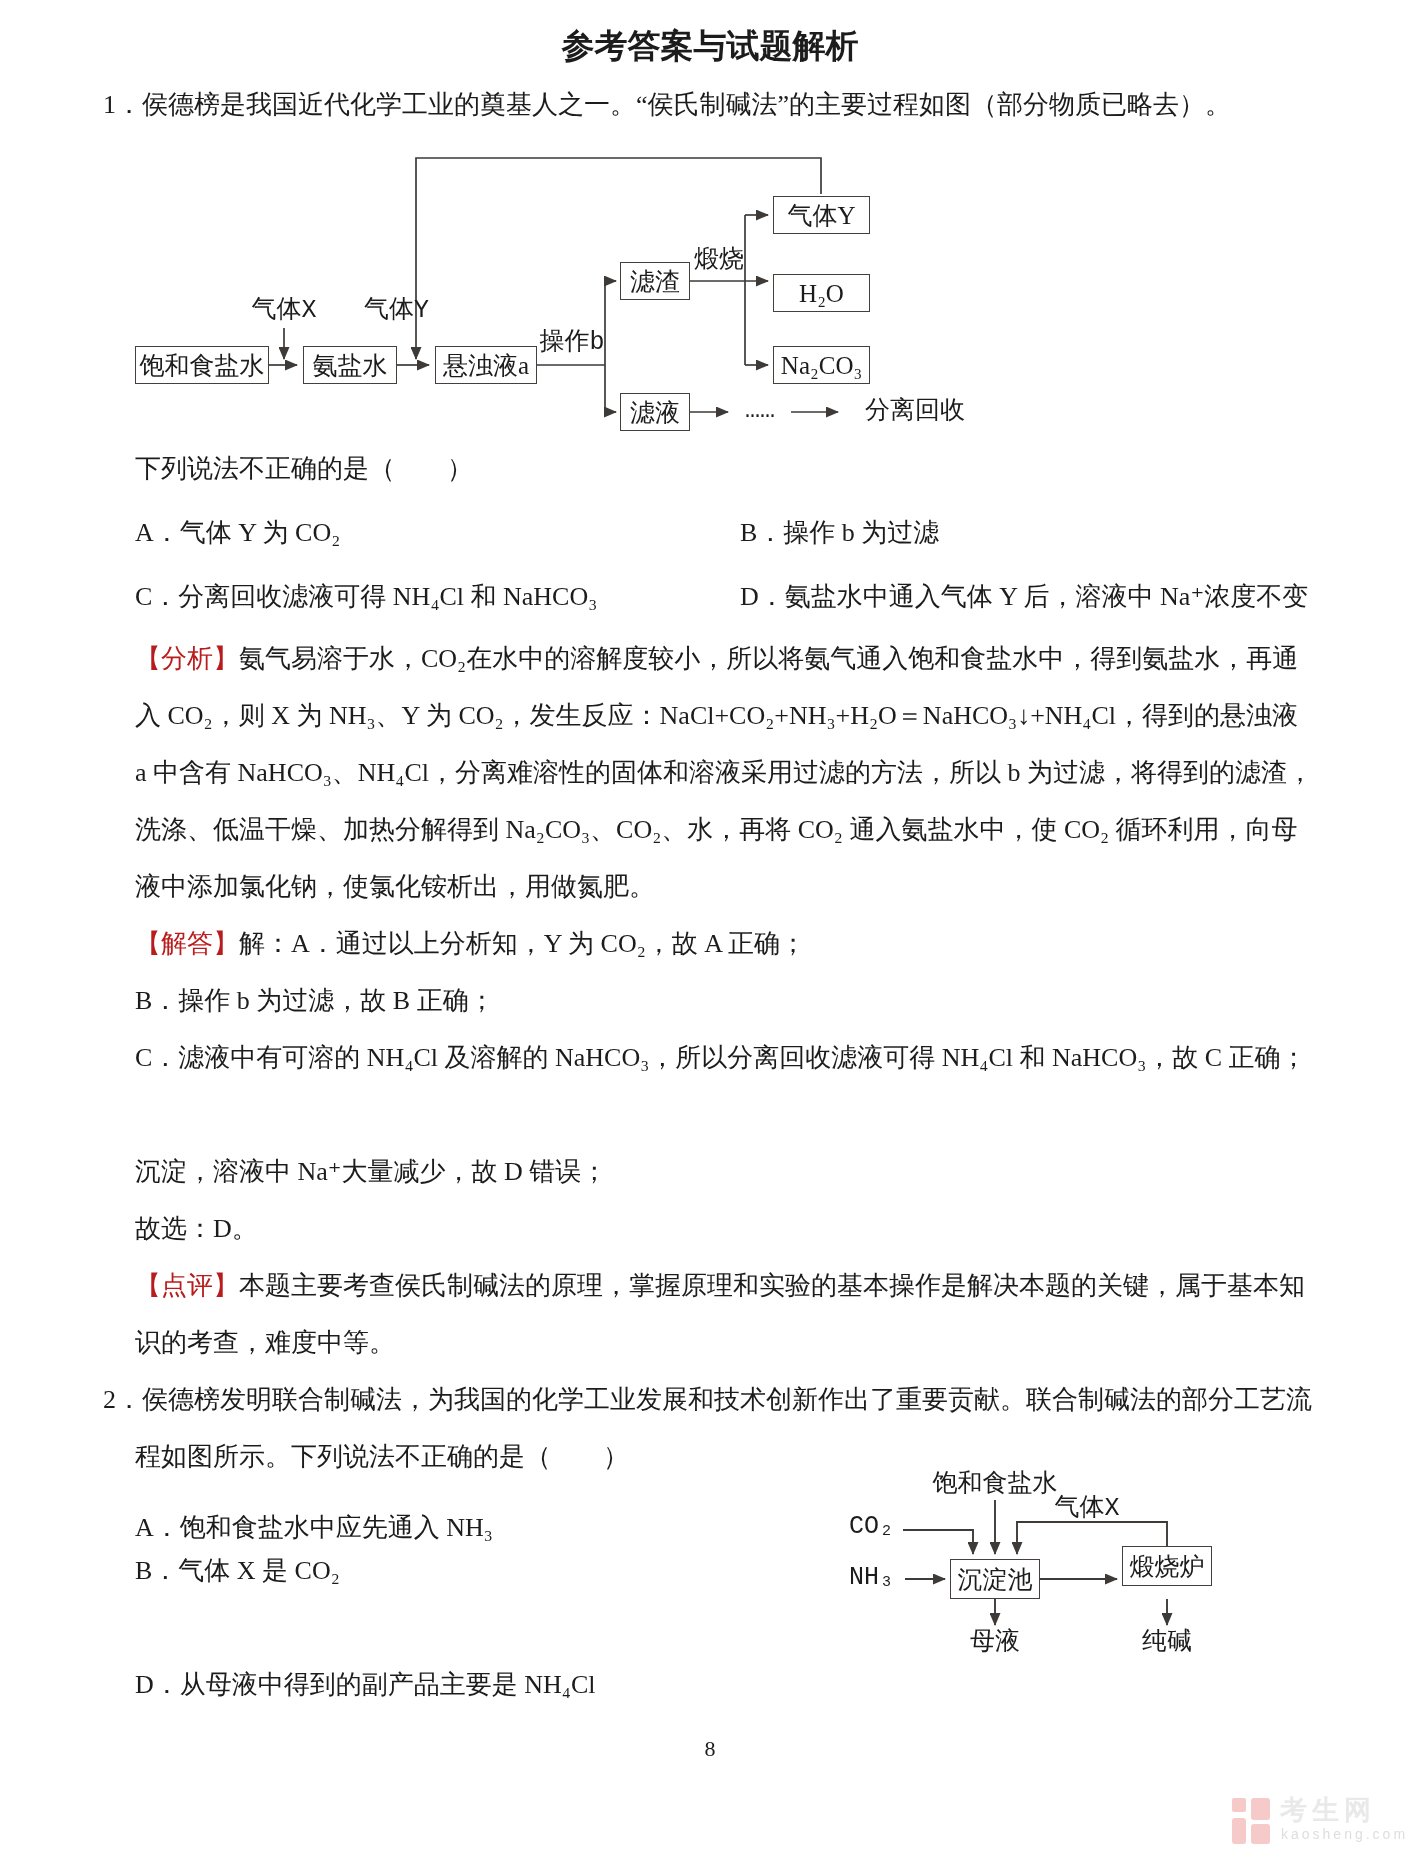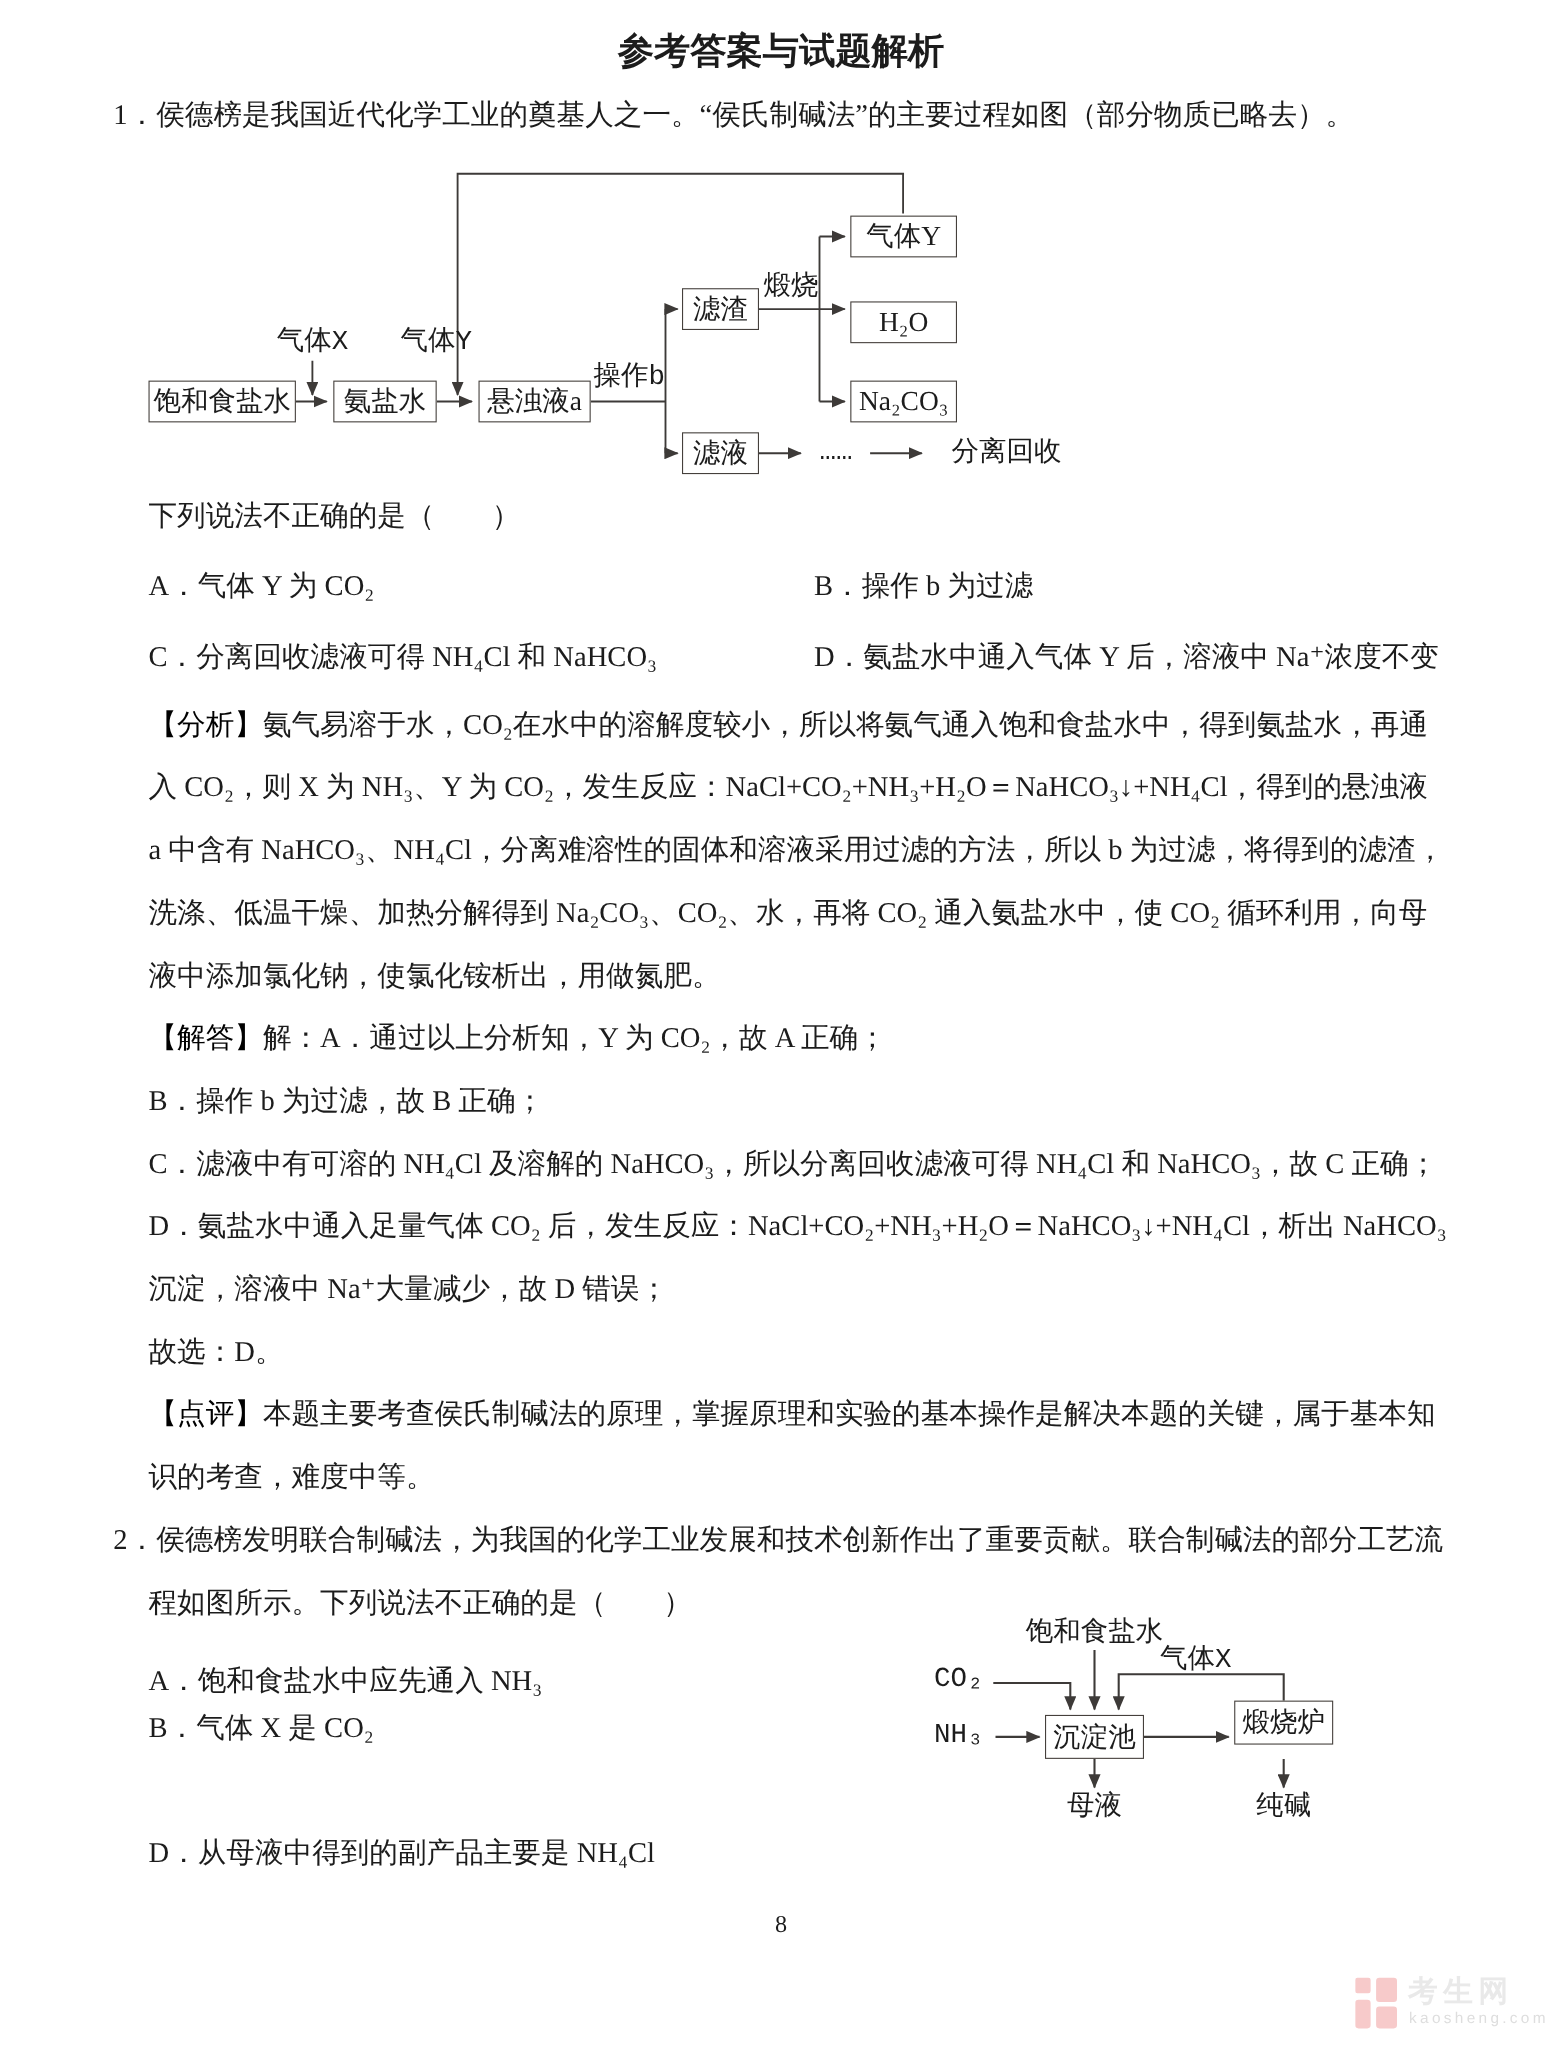--- a/index.html
+++ b/index.html
@@ -3,21 +3,21 @@
 <meta charset="utf-8">
 <style>
   html,body { margin:0; padding:0; background:#888; }
   .page { position:relative; width:1420px; height:1866px; background:#ffffff; overflow:hidden;
           font-family:"Liberation Serif","DejaVu Serif",serif; color:#1c1c1c; }
   .title { position:absolute; top:24px; left:0; width:100%; text-align:center;
            font-size:33px; font-weight:bold; font-family:"Liberation Sans","DejaVu Sans",sans-serif; }
   .line { position:absolute; left:135px; font-size:26px; line-height:34px; white-space:nowrap; }
   .numline { left:103px; }
   .col2 { left:740px; }
-  .blue { color:#000000; }
+  .blue { color:#b91c1c; }
   
   .diagram { position:absolute; }
   .diagram svg { position:absolute; left:0; top:0; }
   .dbox { position:absolute; border:1.6px solid #45403c; background:#fff; box-sizing:border-box;
           display:flex; align-items:center; justify-content:center; font-size:25px; line-height:25px; }
   .dlabel { position:absolute; font-size:25px; line-height:30px; text-align:center; white-space:nowrap;font-family:Liberation Mono, monospace; }
   .dlabel.leftal { text-align:left; }
   
   .pagenum { position:absolute; top:1736px; left:0; width:100%; text-align:center; font-size:22px; }
   .watermark { position:absolute; left:1232px; top:1792px; width:180px; height:60px; }
@@ -86,21 +86,20 @@
 
   <div class="line" style="top:642px"><span class="blue">【分析】</span><span>氨气易溶于水，CO₂在水中的溶解度较小，所以将氨气通入饱和食盐水中，得到氨盐水，再通</span></div>
   <div class="line" style="top:699px">入 CO₂，则 X 为 NH₃、Y 为 CO₂，发生反应：NaCl+CO₂+NH₃+H₂O＝NaHCO₃↓+NH₄Cl，得到的悬浊液</div>
   <div class="line" style="top:756px">a 中含有 NaHCO₃、NH₄Cl，分离难溶性的固体和溶液采用过滤的方法，所以 b 为过滤，将得到的滤渣，</div>
   <div class="line" style="top:813px">洗涤、低温干燥、加热分解得到 Na₂CO₃、CO₂、水，再将 CO₂ 通入氨盐水中，使 CO₂ 循环利用，向母</div>
   <div class="line" style="top:870px">液中添加氯化钠，使氯化铵析出，用做氮肥。</div>
 
   <div class="line" style="top:927px"><span class="blue">【解答】</span><span>解：A．通过以上分析知，Y 为 CO₂，故 A 正确；</span></div>
   <div class="line" style="top:984px">B．操作 b 为过滤，故 B 正确；</div>
   <div class="line" style="top:1041px">C．滤液中有可溶的 NH₄Cl 及溶解的 NaHCO₃，所以分离回收滤液可得 NH₄Cl 和 NaHCO₃，故 C 正确；</div>
-  <div class="line" style="top:1098px">D．氨盐水中通入足量气体 CO₂ 后，发生反应：NaCl+CO₂+NH₃+H₂O＝NaHCO₃↓+NH₄Cl，析出 NaHCO₃</div>
   <div class="line" style="top:1155px">沉淀，溶液中 Na⁺大量减少，故 D 错误；</div>
   <div class="line" style="top:1212px">故选：D。</div>
 
   <div class="line" style="top:1269px"><span class="blue">【点评】</span><span>本题主要考查侯氏制碱法的原理，掌握原理和实验的基本操作是解决本题的关键，属于基本知</span></div>
   <div class="line" style="top:1326px">识的考查，难度中等。</div>
 
   <div class="line numline" style="top:1383px">2．侯德榜发明联合制碱法，为我国的化学工业发展和技术创新作出了重要贡献。联合制碱法的部分工艺流</div>
   <div class="line" style="top:1440px">程如图所示。下列说法不正确的是（　　）</div>
 
   <div class="line" style="top:1511px">A．饱和食盐水中应先通入 NH₃</div>

